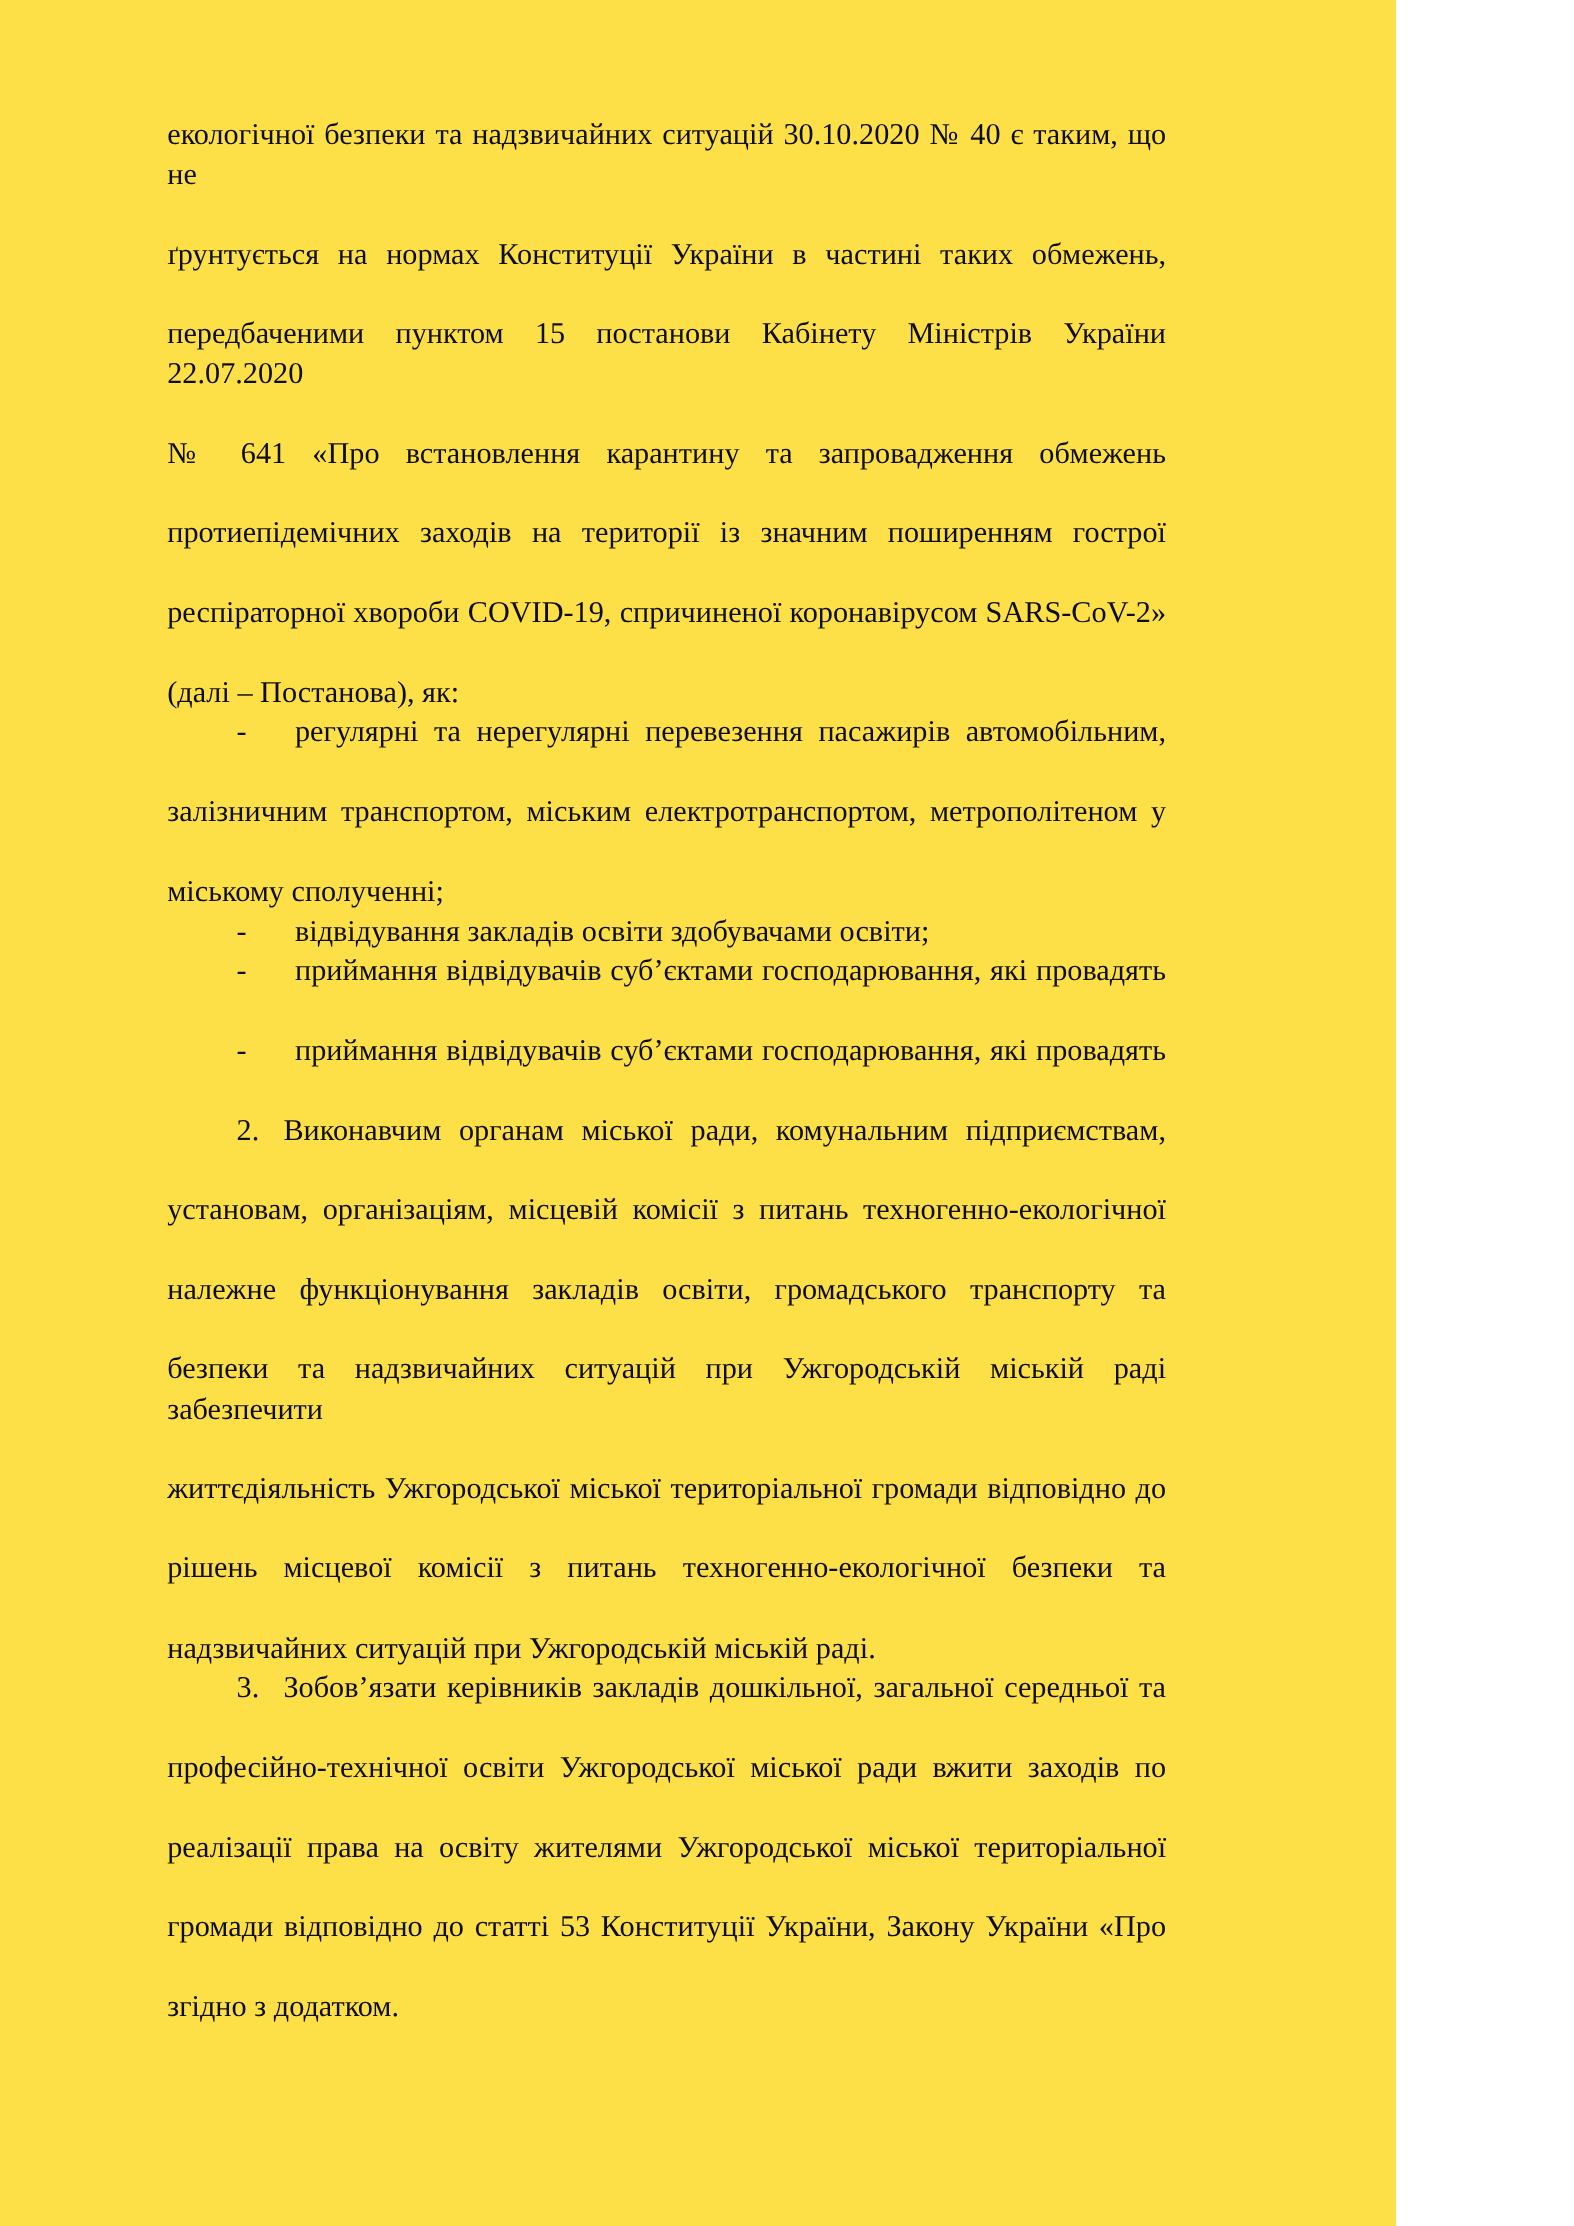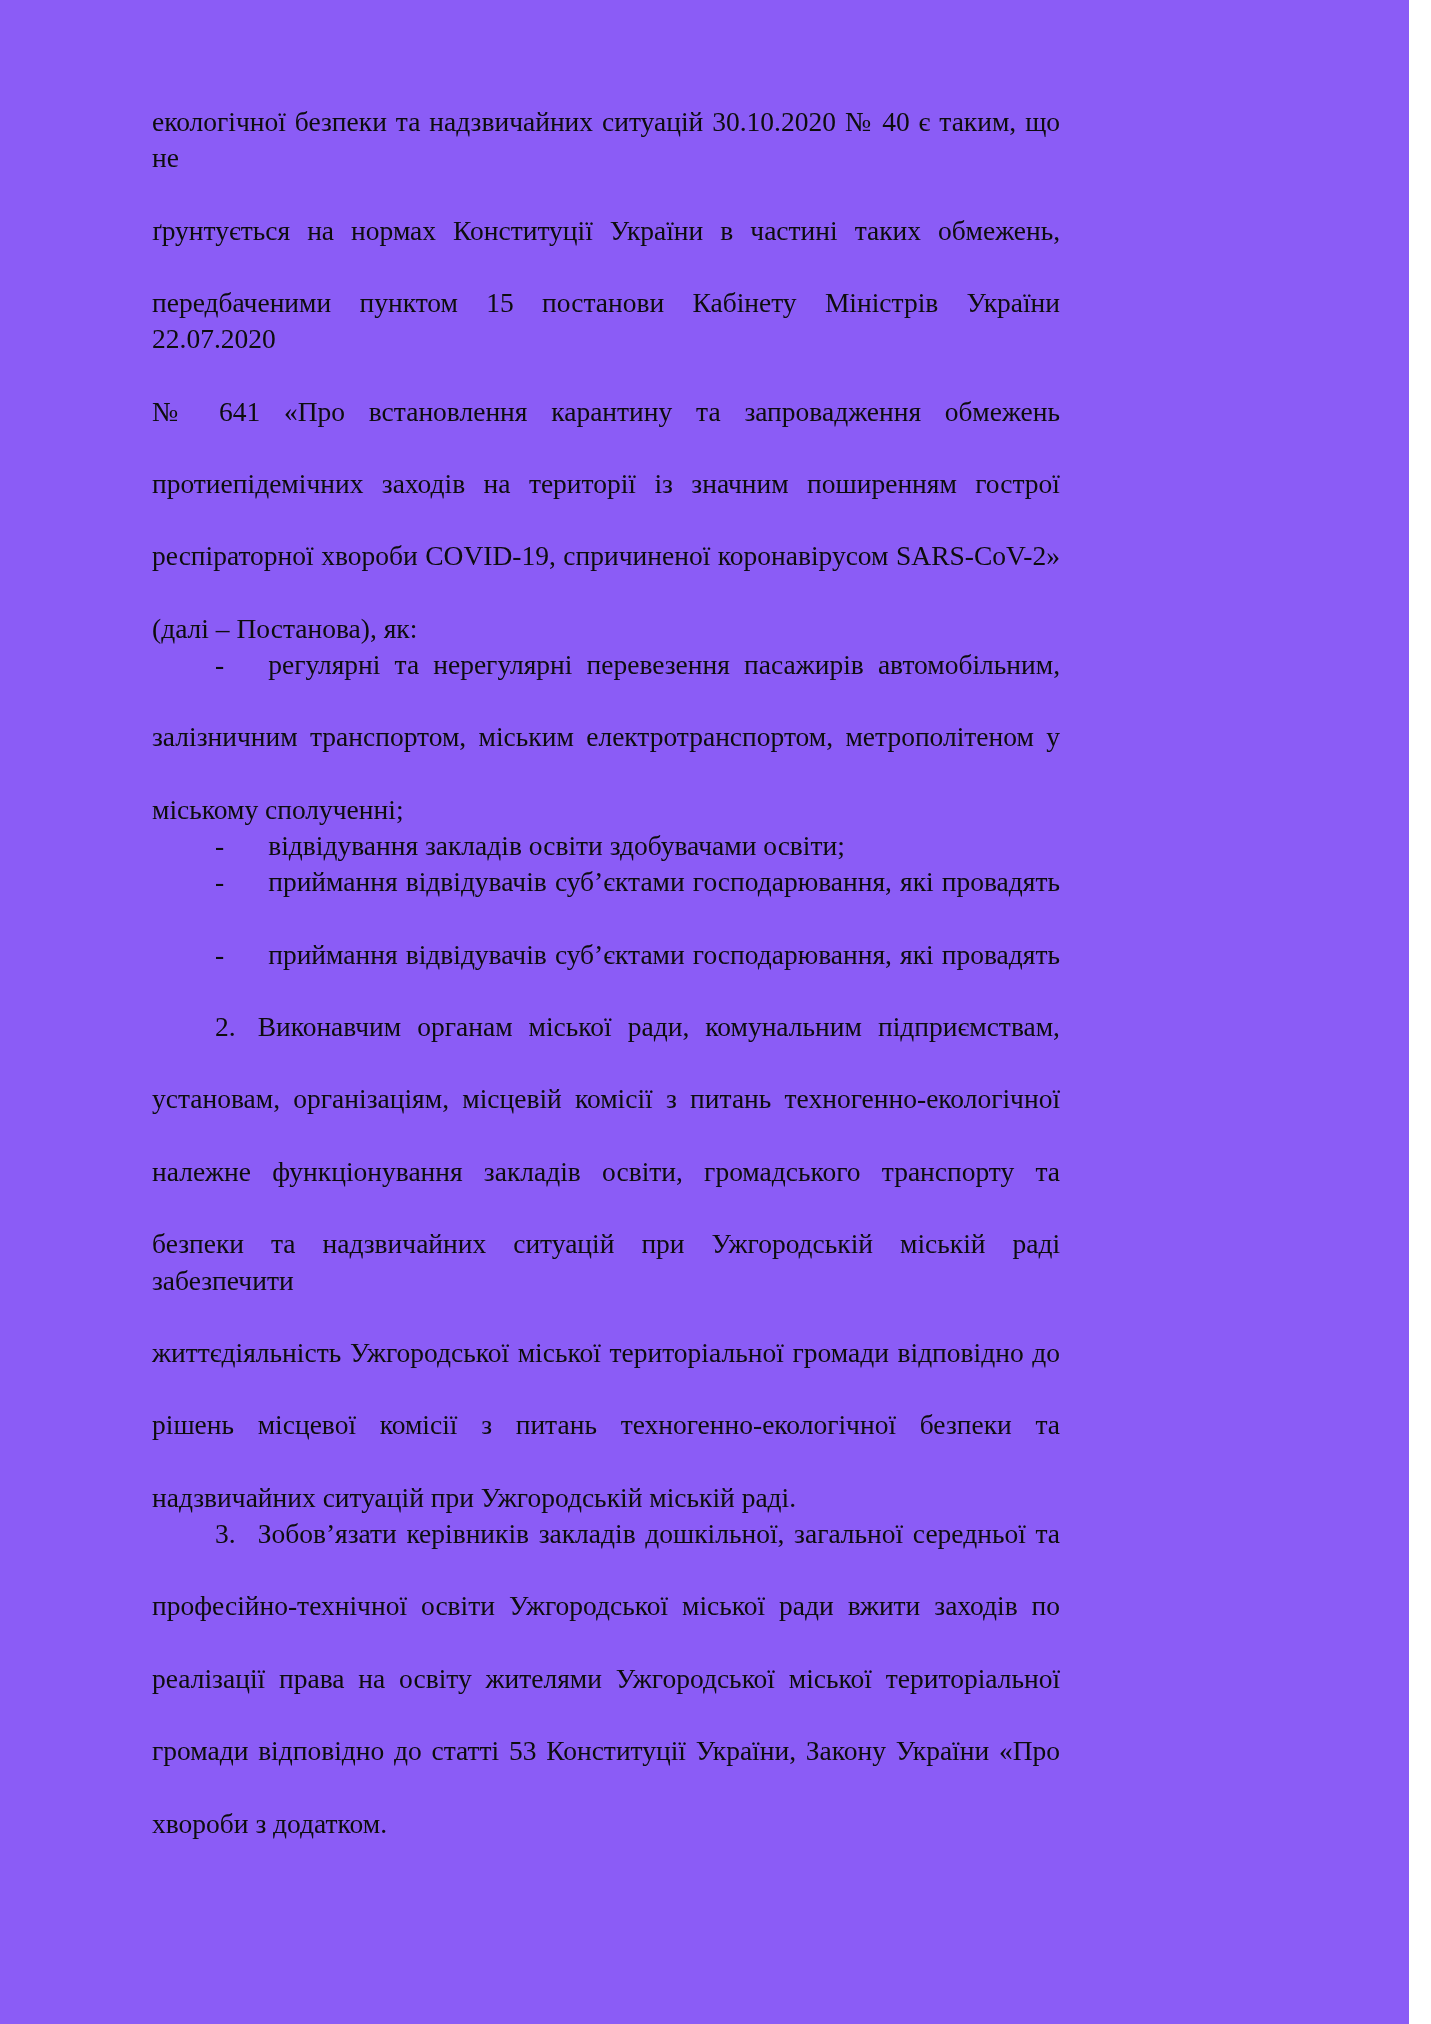--- a/index.html
+++ b/index.html
@@ -2,23 +2,23 @@
 <html><head>
 <meta charset="utf-8">
 <style>
   html, body {
     margin: 0;
     padding: 0;
     background: #ffffff;
   }
   .page {
     position: relative;
-    width: 1409px;
+    width: 1269px;
     height: 2024px;
-    background: #8b5cf6;
+    background: #fde047;
     box-sizing: border-box;
     overflow: hidden;
   }
   .doc-body {
     position: absolute;
     left: 152px;
     top: 104px;
     width: 908px;
     font-family: "Liberation Serif", "DejaVu Serif", serif;
     font-size: 27.5px;
@@ -98,19 +98,19 @@
         <div class="ln j"><span>безпеки</span> <span>та</span> <span>надзвичайних</span> <span>ситуацій</span> <span>при</span> <span>Ужгородській</span> <span>міській</span> <span>раді</span> <span>забезпечити</span></div>
         <div class="ln j"><span>життєдіяльність</span> <span>Ужгородської</span> <span>міської</span> <span>територіальної</span> <span>громади</span> <span>відповідно</span> <span>до</span></div>
         <div class="ln j"><span>рішень</span> <span>місцевої</span> <span>комісії</span> <span>з</span> <span>питань</span> <span>техногенно-екологічної</span> <span>безпеки</span> <span>та</span></div>
         <div class="ln last"><span>надзвичайних ситуацій при Ужгородській міській раді.</span></div>
       </div>
       <div class="para">
         <div class="ln j"><span class="indent"></span><span>3.</span><span class="num-gap"></span><span>Зобов’язати</span> <span>керівників</span> <span>закладів</span> <span>дошкільної,</span> <span>загальної</span> <span>середньої</span> <span>та</span></div>
         <div class="ln j"><span>професійно-технічної</span> <span>освіти</span> <span>Ужгородської</span> <span>міської</span> <span>ради</span> <span>вжити</span> <span>заходів</span> <span>по</span></div>
         <div class="ln j"><span>реалізації</span> <span>права</span> <span>на</span> <span>освіту</span> <span>жителями</span> <span>Ужгородської</span> <span>міської</span> <span>територіальної</span></div>
         <div class="ln j"><span>громади</span> <span>відповідно</span> <span>до</span> <span>статті</span> <span>53</span> <span>Конституції</span> <span>України,</span> <span>Закону</span> <span>України</span> <span>«Про</span></div>
-        <div class="ln last"><span>хвороби з додатком.</span></div>
+        <div class="ln last"><span>згідно з додатком.</span></div>
       </div>
       <div class="para">
         <div class="ln j"><span class="indent"></span><span class="num-gap"></span>     </div>
       </div>
     </div>
 </div>
 
 </body></html>

